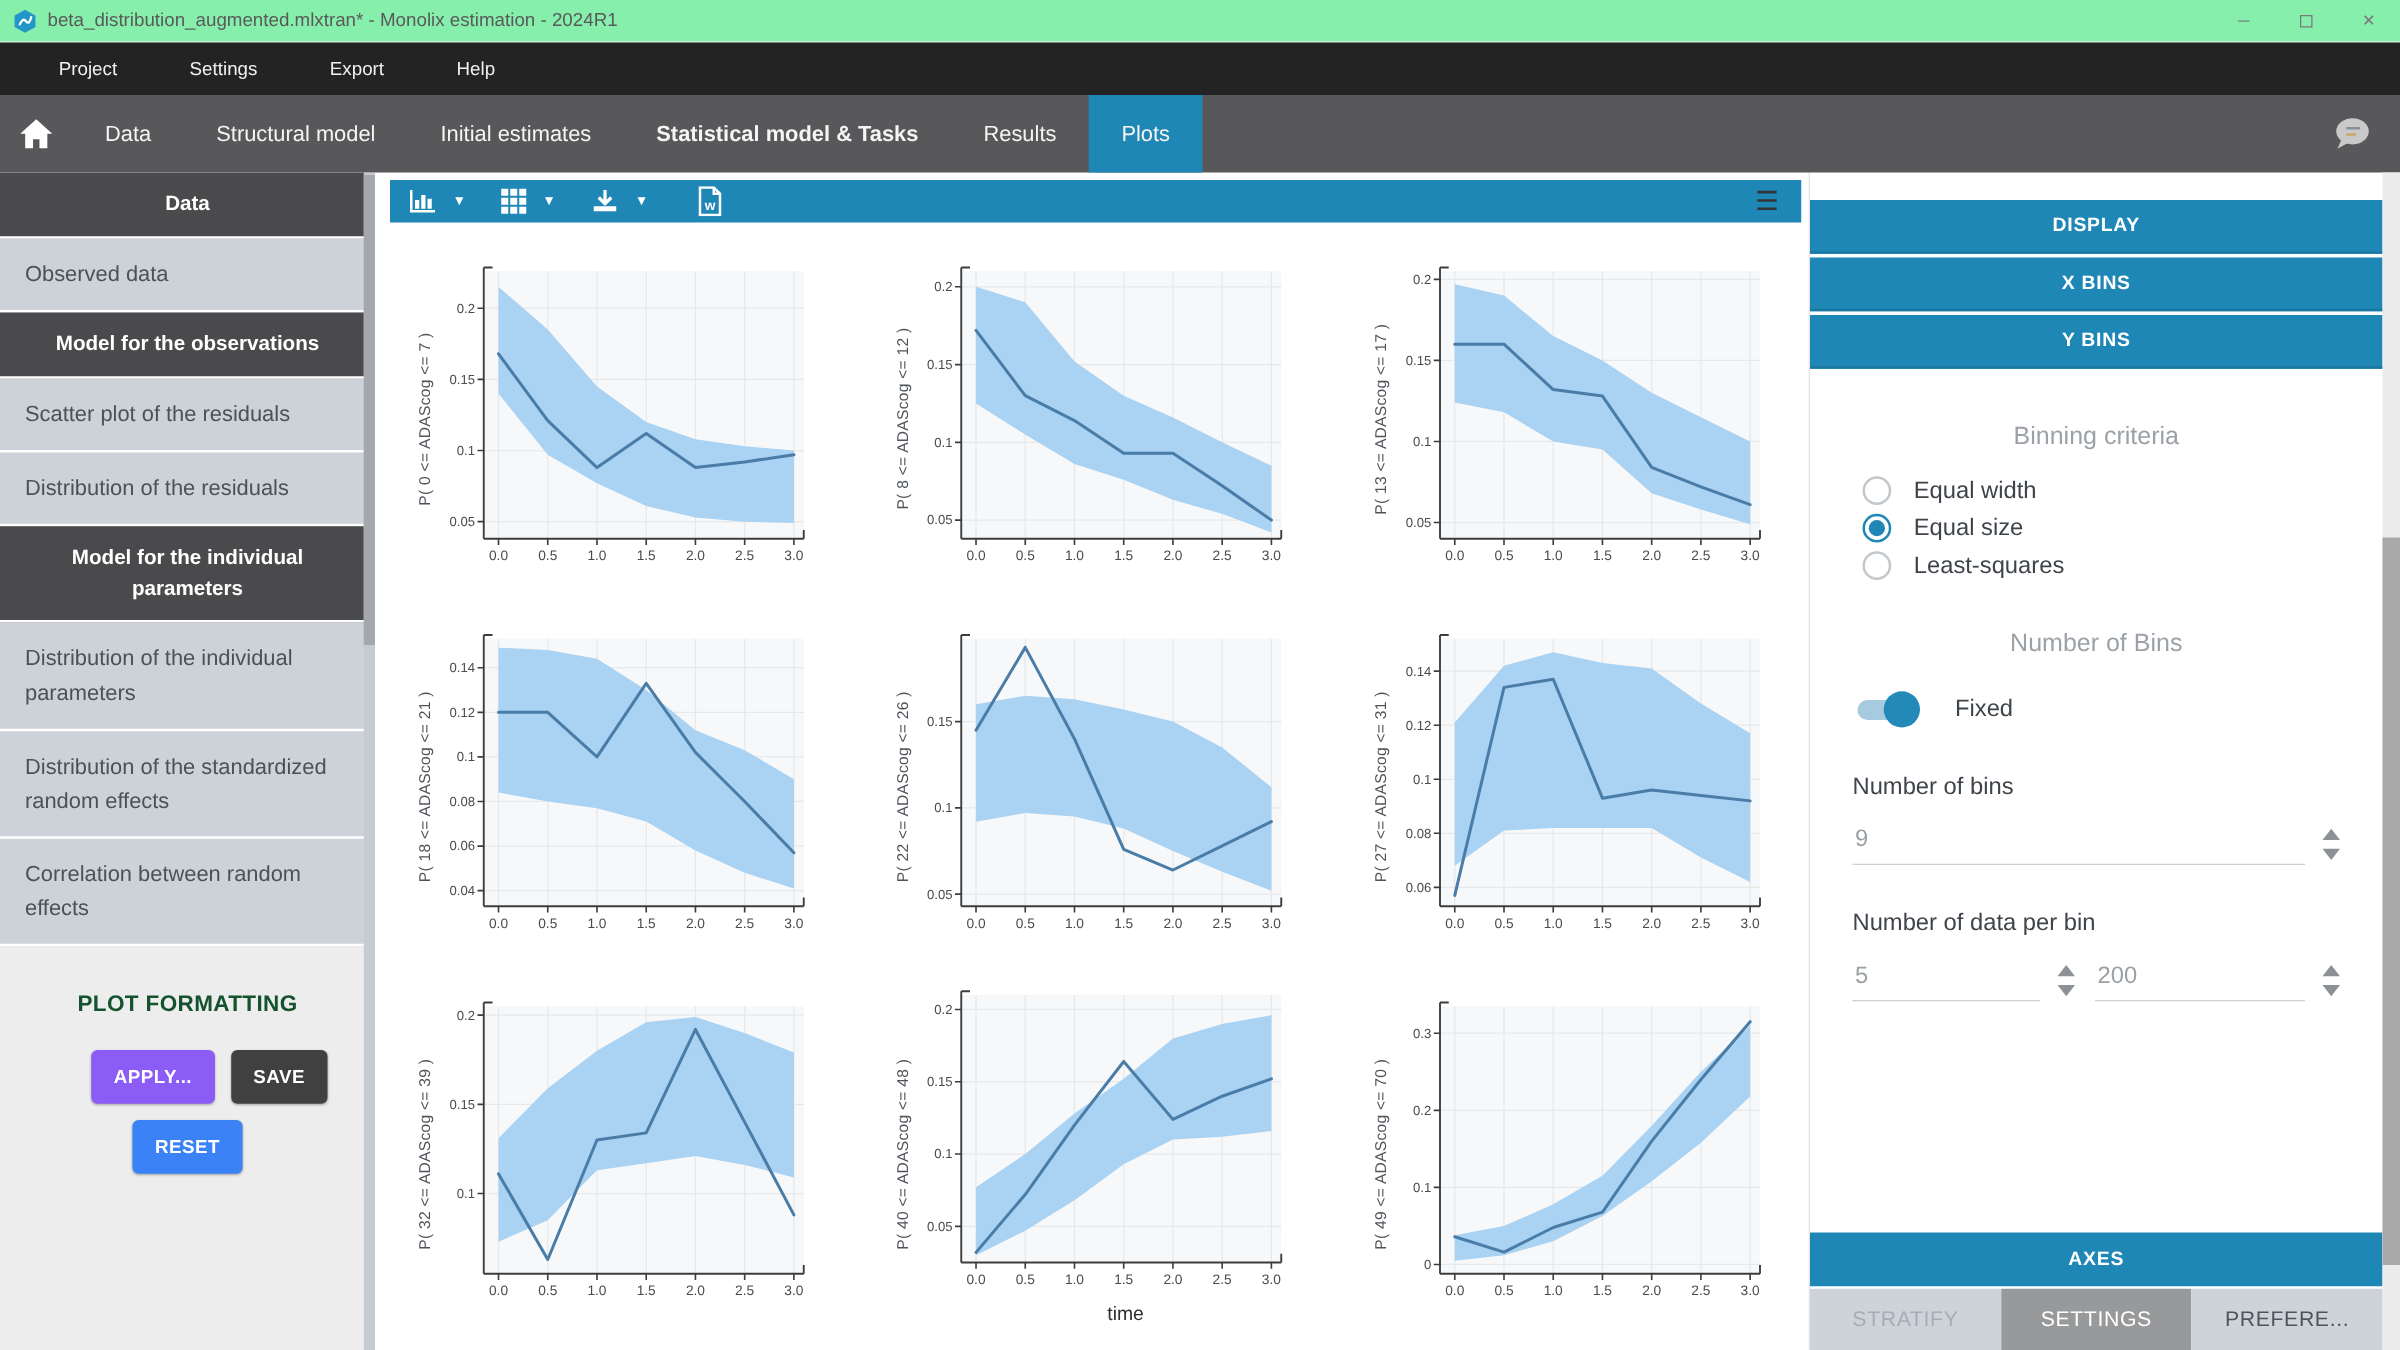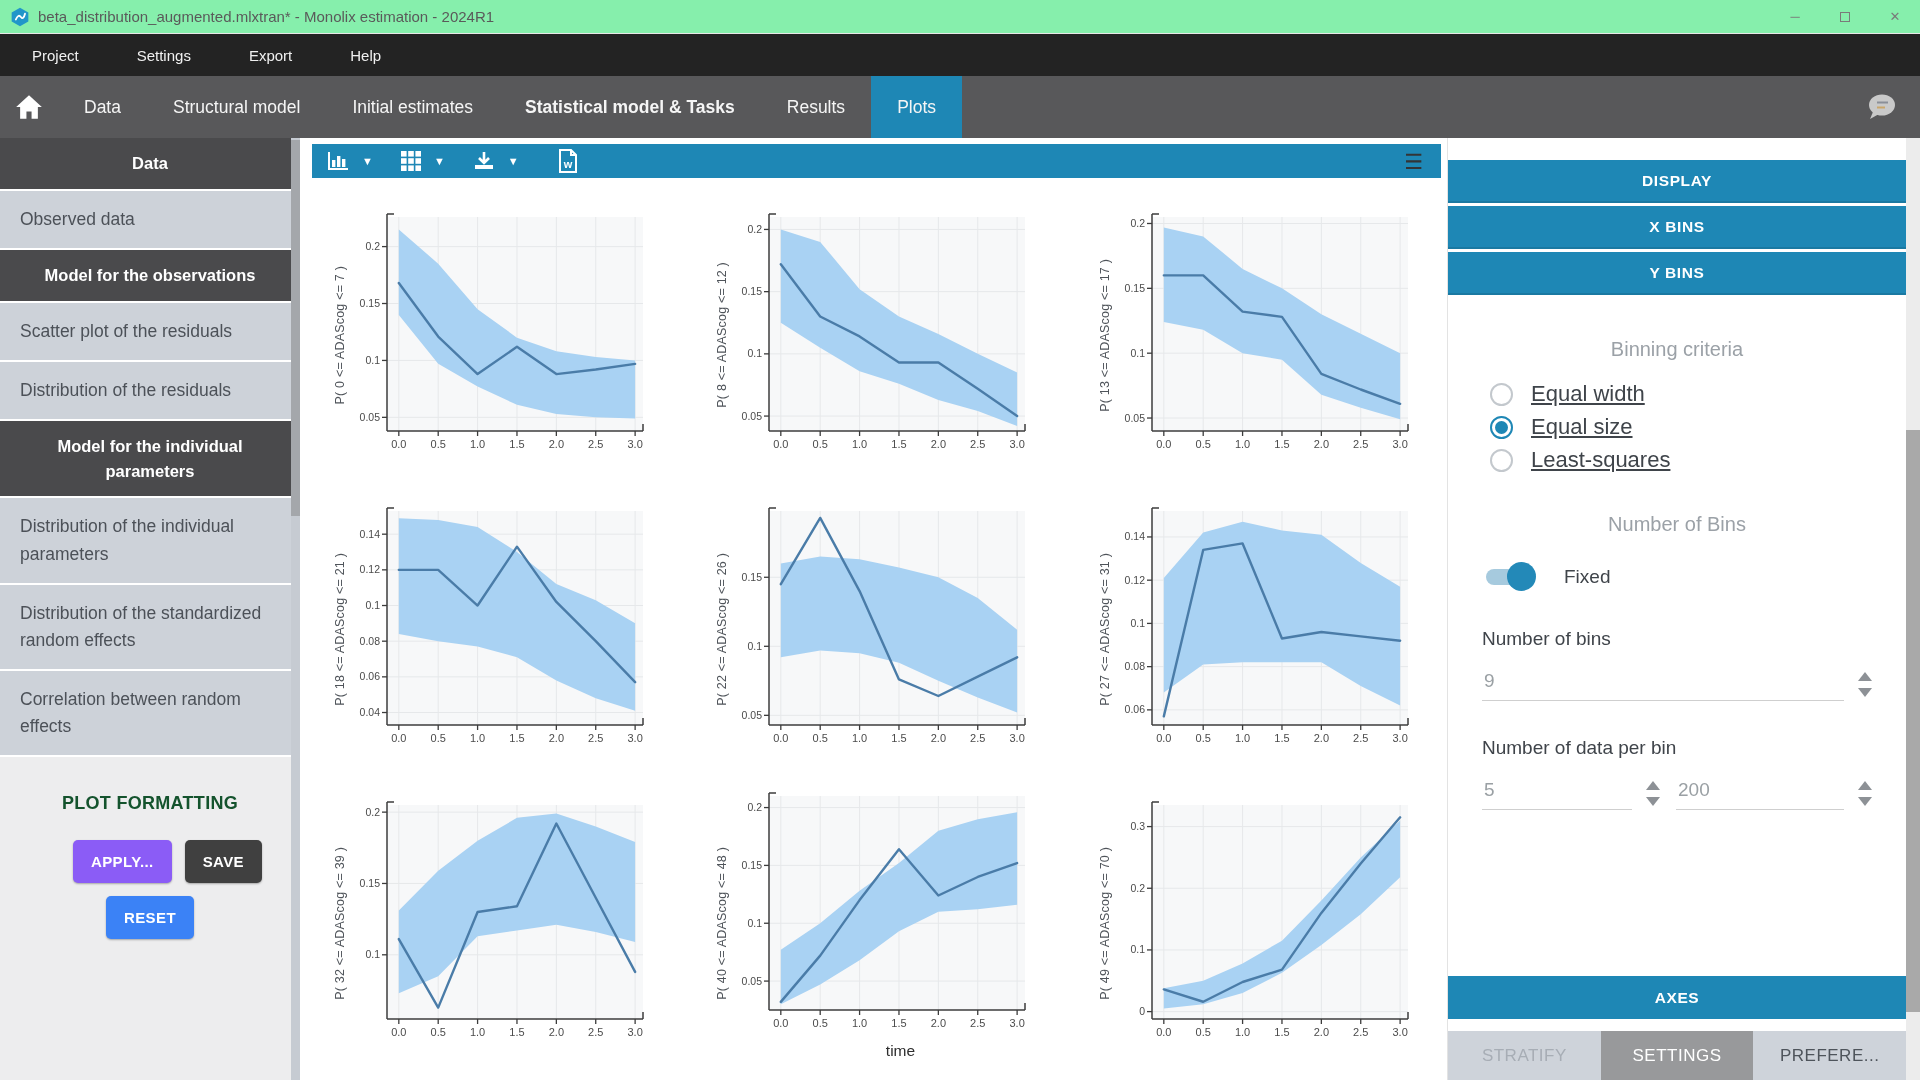--- a/index.html
+++ b/index.html
@@ -12,21 +12,21 @@
     padding-left:10px; border-bottom:1px solid #e8e8e8; flex:0 0 34px; }
   .logo { width:20px; height:20px; margin-right:8px; }
   .title-text { font-size:15px; color:#5a5a5a; }
   .win-controls { margin-left:auto; display:flex; height:100%; }
   .win-btn { width:50px; display:flex; align-items:center; justify-content:center;
     color:#7a7a7a; font-size:13px; }
   .maxbox { width:10px; height:10px; border:1.4px solid #7a7a7a; }
 
   
   .menubar { height:42px; background:#232323; display:flex; align-items:center;
-    padding-left:32px; flex:0 0 42px; }
+    padding-left:47px; flex:0 0 42px; }
   .menu-item { color:#f0f0f0; font-size:15px; margin-right:58px; }
 
   
   .tabbar { height:62px; background:#58585a; display:flex; align-items:stretch;
     position:relative; flex:0 0 62px; }
   .home-tab { width:58px; display:flex; align-items:center; justify-content:center; }
   .tab { display:flex; align-items:center; padding:0 26px; color:#f5f5f5;
     font-size:17.5px; }
   .tab.bold { font-weight:700; }
   .tab.active { background:#1e87b5; }
@@ -84,37 +84,37 @@
     justify-content:center; margin-bottom:3px; border-bottom:2px solid #1a79a2; }
   .panel-body { flex:1; padding:0 34px; }
   .section-title { text-align:center; color:#9ba1a7; font-size:20px; margin-top:40px; }
   .radio-group { margin-top:20px; }
   .radio-row { display:flex; align-items:center; gap:18px; margin:7px 0 7px 8px; }
   .radio { width:23px; height:23px; border-radius:50%; border:2px solid #c3c8cd;
     background:#fff; flex:0 0 23px; }
   .radio.sel { border-color:#1e87b5; display:flex; align-items:center; justify-content:center; }
   .radio.sel::after { content:''; width:13px; height:13px; border-radius:50%;
     background:#1e87b5; }
-  .radio-label { font-size:22px; color:#3f444a;text-decoration:underline; }
+  .radio-label { font-size:19px; color:#3f444a; }
   .toggle-row { display:flex; align-items:center; gap:34px; margin:26px 0 0 4px; height:30px; }
   .toggle { width:44px; height:16px; border-radius:8px; background:#a6cade; position:relative; }
   .toggle .knob { position:absolute; right:-6px; top:-7px; width:29px; height:29px;
     border-radius:50%; background:#2389b8; }
   .toggle-label { font-size:19px; color:#3f444a; }
   .field-label { font-size:19px; color:#3f444a; margin-top:36px; }
   .input-row { display:flex; align-items:center; margin-top:18px; }
   .underline-input { border-bottom:1px solid #cfcfcf; color:#9aa0a4; font-size:19px;
     padding:2px 2px 8px; }
   .grow { flex:1; }
   .spinner { display:flex; flex-direction:column; gap:7px; margin-left:14px; }
   .tri-up { width:0; height:0; border-left:7px solid transparent;
     border-right:7px solid transparent; border-bottom:9px solid #8d9196; }
   .tri-down { width:0; height:0; border-left:7px solid transparent;
     border-right:7px solid transparent; border-top:9px solid #8d9196; }
-  .axes-bar { margin-top:auto; margin-bottom:12px; border-bottom:none; }
+  .axes-bar { margin-top:auto; margin-bottom:2px; border-bottom:none; }
   .bottom-tabs { height:49px; display:flex; flex:0 0 49px; }
   .btab { flex:1; display:flex; align-items:center; justify-content:center;
     font-size:17px; letter-spacing:.5px; background:#ced3da; color:#4e545b; }
   .btab.disabled { color:#a7adb5; }
   .btab.active { background:#98999b; color:#fff; }
 
   
   .window-scrollbar { width:14px; flex:0 0 14px; background:#ececec; position:relative; }
   .window-scrollbar .thumb { position:absolute; left:0; top:292px; width:14px;
     height:582px; background:#a9a9a9; }

